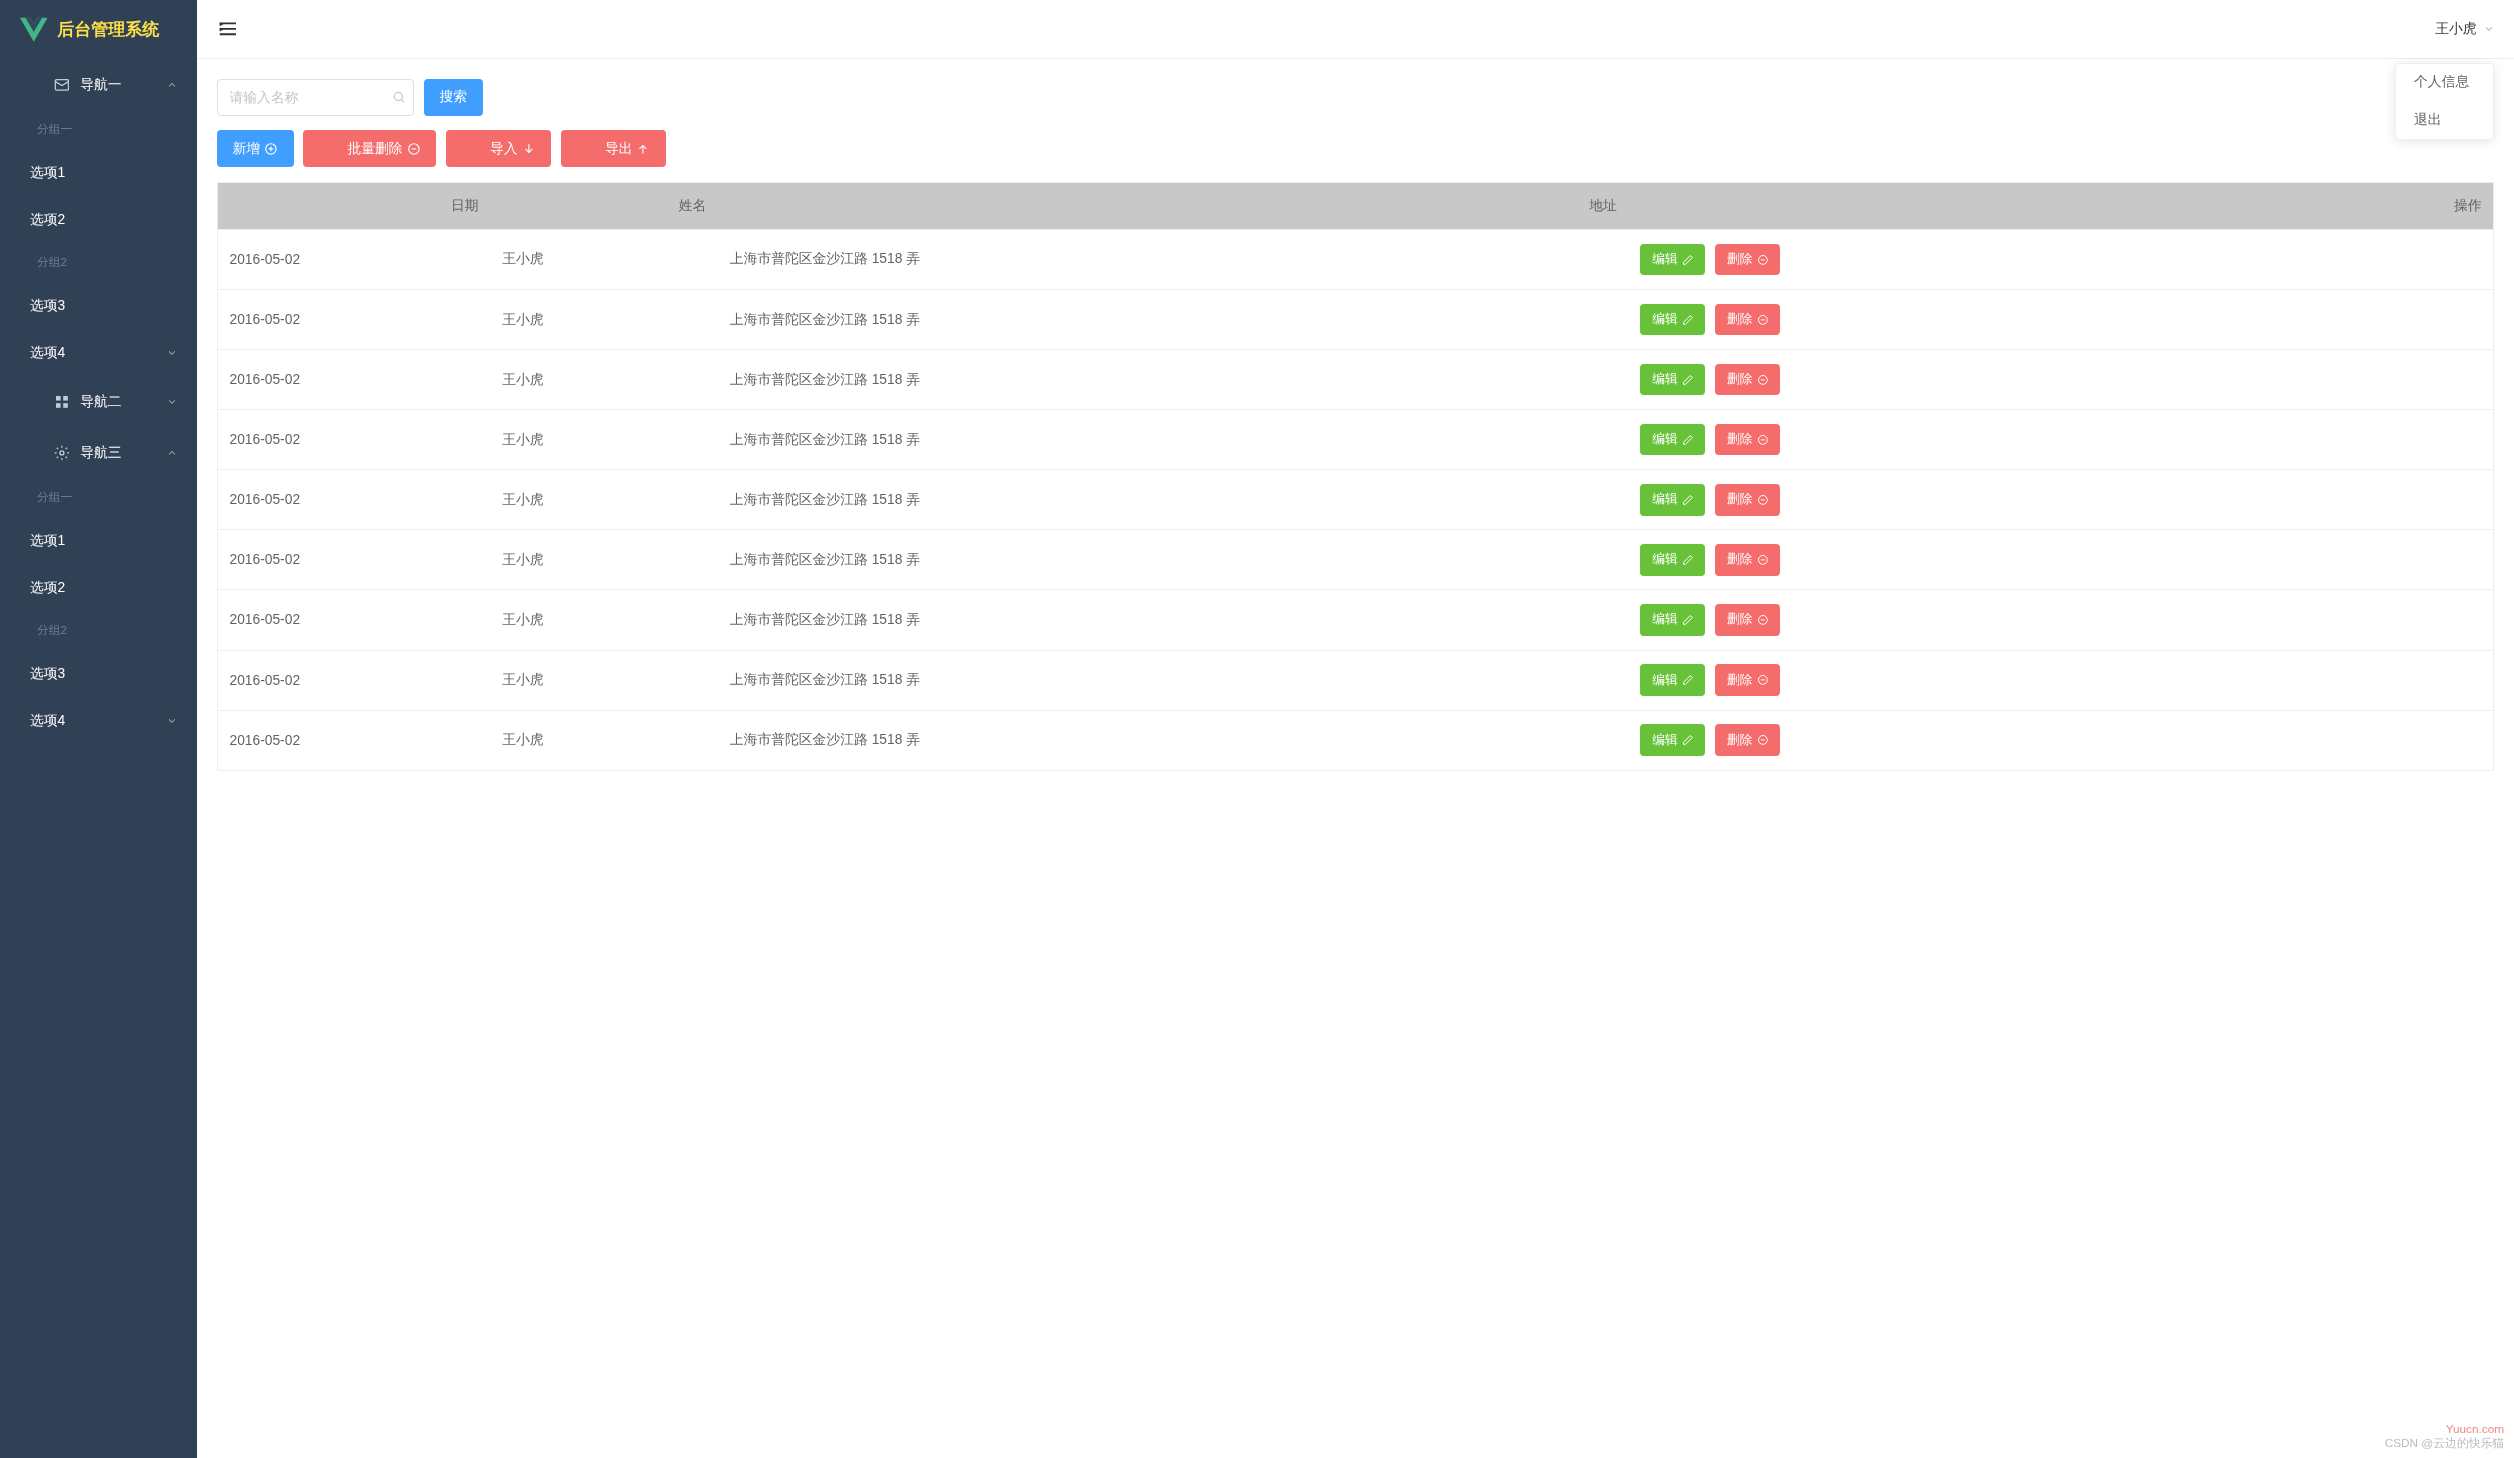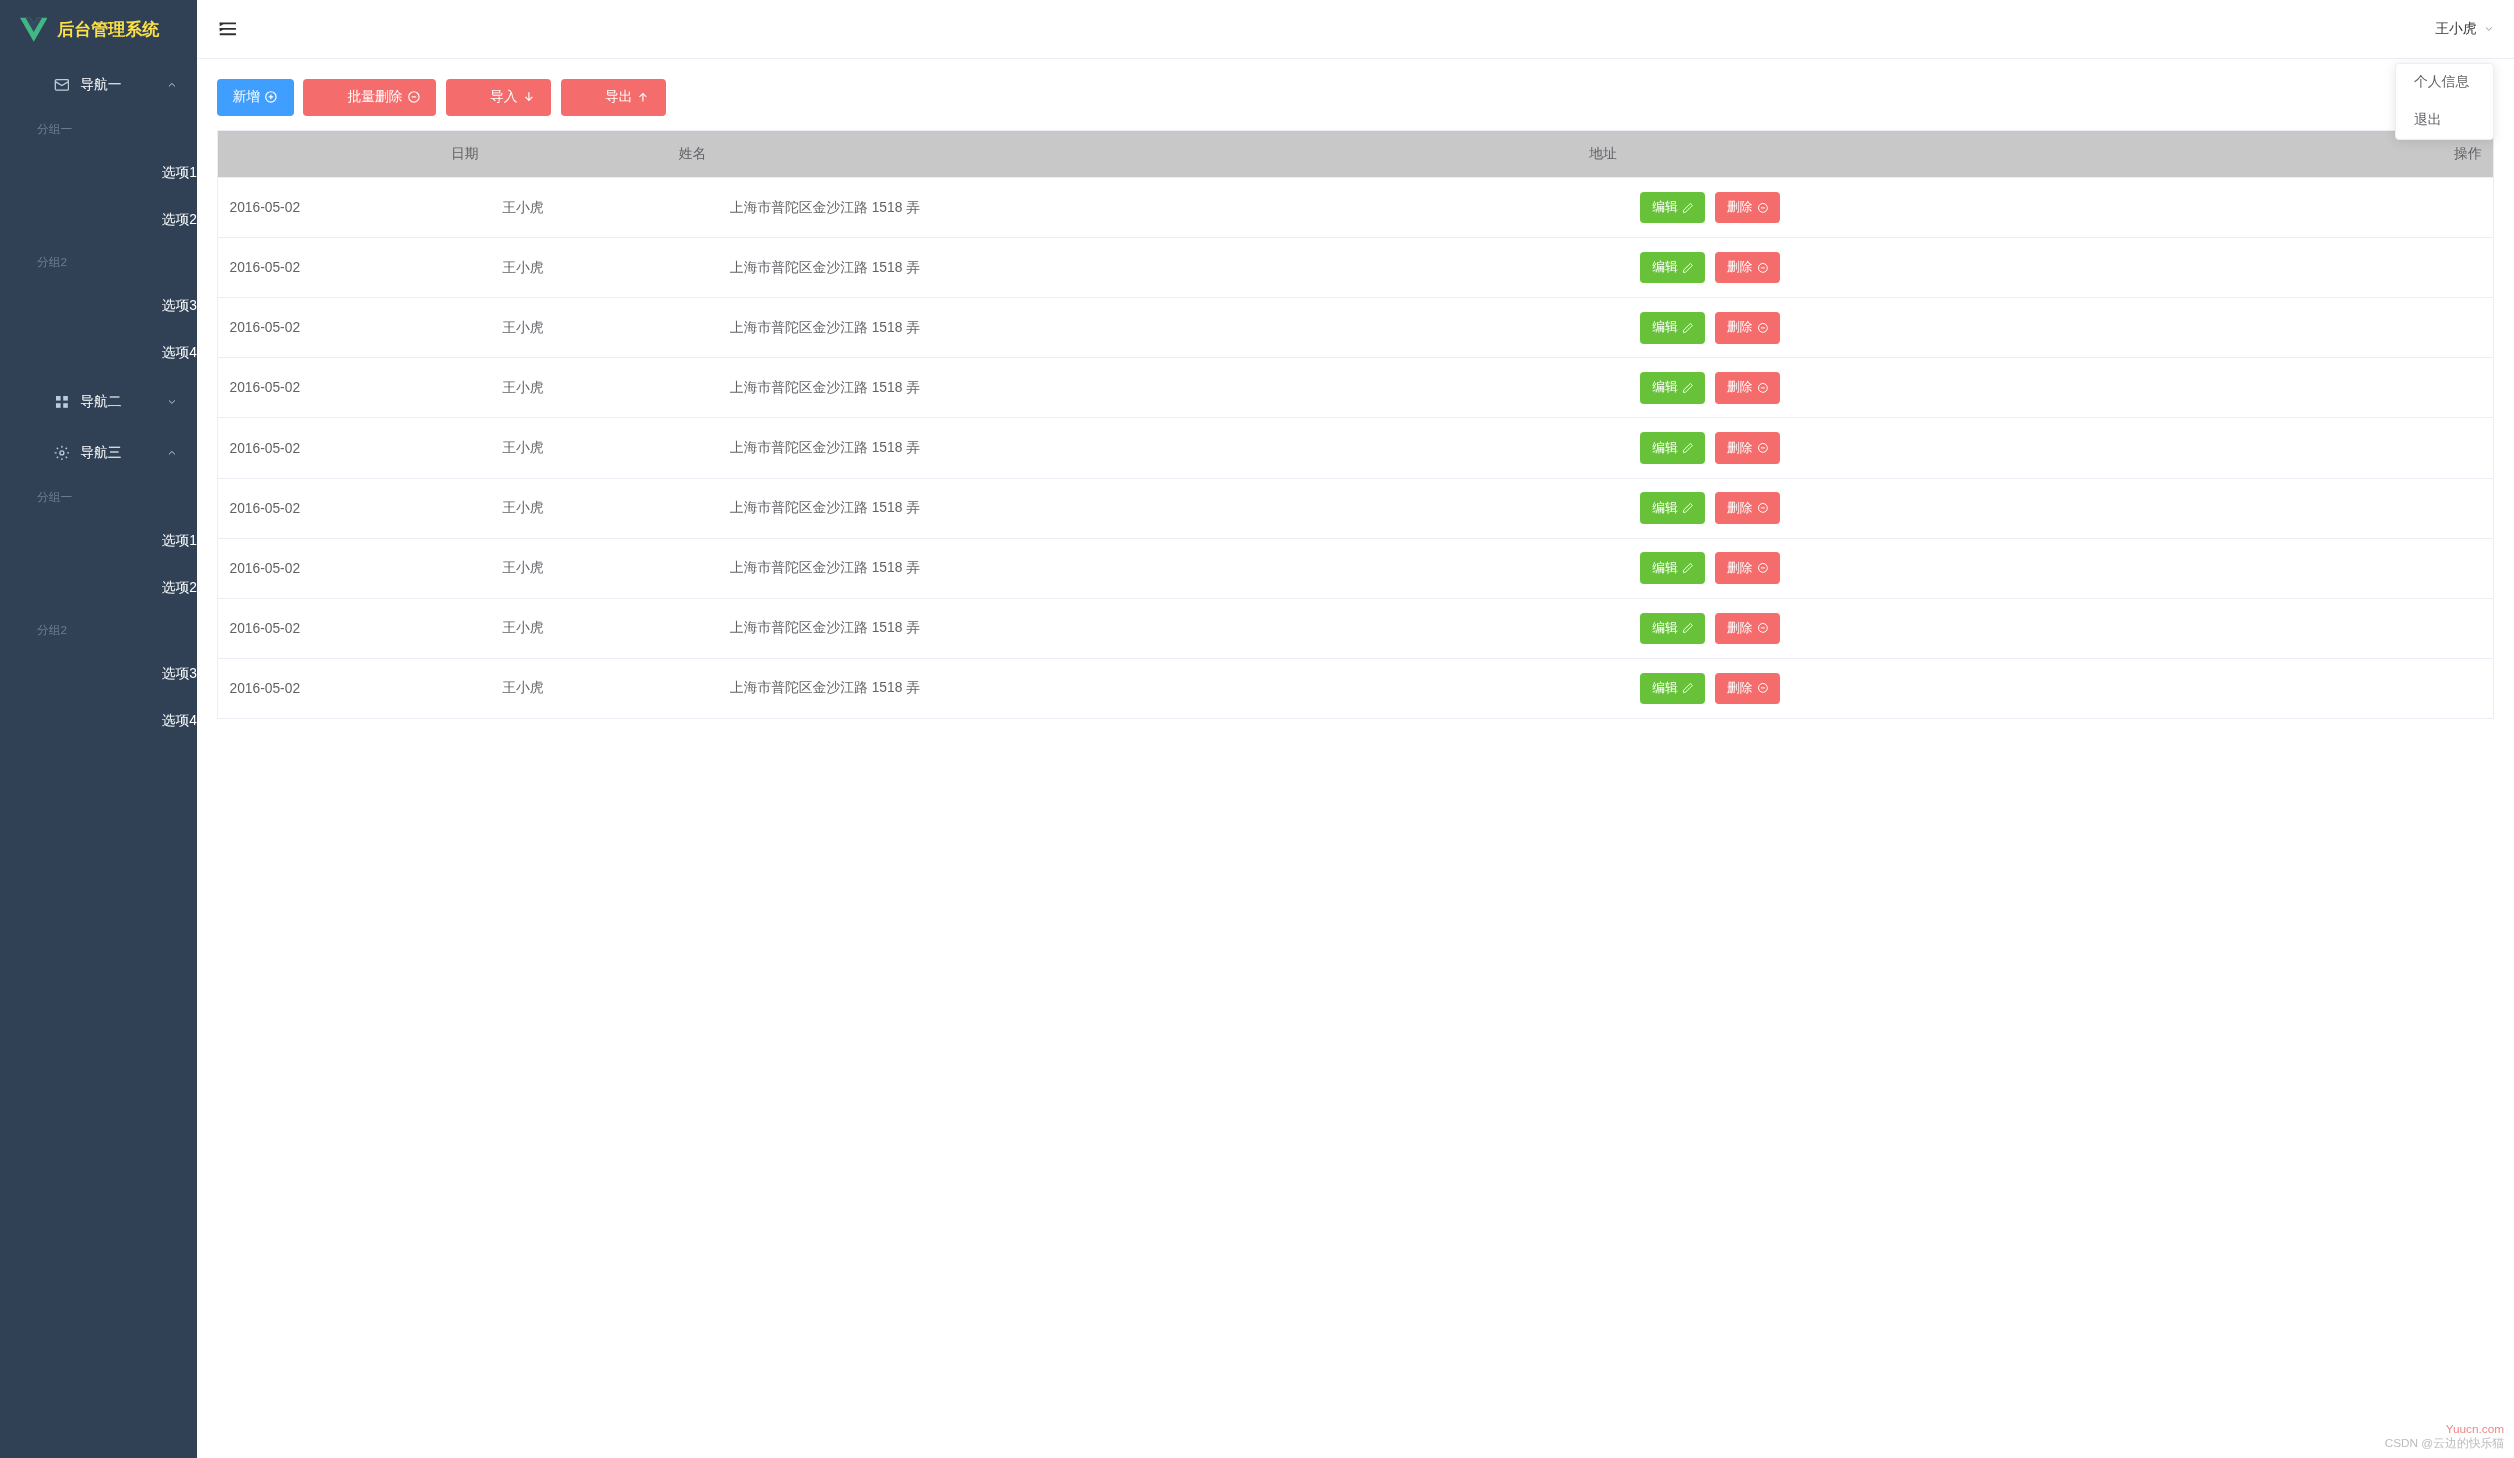--- a/index.html
+++ b/index.html
@@ -10,21 +10,21 @@
     .sidebar { width: 197px; background: #304156; color: #fff; flex-shrink: 0; }
     .logo-area { height: 59px; display: flex; align-items: center; padding: 0 19.7px; gap: 9.9px; }
     .logo-area svg { width: 27.6px; height: 27.6px; }
     .logo-title { font-size: 17px; font-weight: bold; color: #fde047; }
     .menu { padding-top: 0; }
     .menu-group { }
     .menu-group-title { display: flex; align-items: center; height: 51px; padding: 0 19.7px; color: #fff; cursor: pointer; position: relative; margin-left: 33px; }
     .menu-group-title .icon { width: 17.7px; height: 17.7px; margin-right: 9.9px; display: inline-flex; align-items: center; justify-content: center; }
     .menu-group-title .arrow { position: absolute; right: 19.7px; width: 11.8px; height: 11.8px; display: inline-flex; }
     .menu-subgroup-title { height: 39px; line-height: 39px; padding-left: 37px; font-size: 11.8px; color: #6b7b8f; }
-    .menu-item { height: 47px; line-height: 47px; padding-left: 30px; color: #fff; cursor: pointer; display: flex; align-items: center; position: relative; justify-content: flex-end; }
+    .menu-item { height: 47px; line-height: 47px; padding-left: 30px; color: #fff; cursor: pointer; display: flex; align-items: center; position: relative; }
     .menu-item .arrow { position: absolute; right: 19.7px; width: 11.8px; height: 11.8px; }
     
     
     .main { flex: 1; display: flex; flex-direction: column; min-width: 0; }
     .header { height: 59px; display: flex; align-items: center; padding: 0 19.7px; border-bottom: 1px solid #ebeef5; justify-content: space-between; }
     .hamburger { cursor: pointer; display: inline-flex; }
     .user-dropdown { display: flex; align-items: center; gap: 5.9px; cursor: pointer; color: #303133; position: relative; }
     .dropdown-menu { position: absolute; top: 100%; right: 0; margin-top: 24.6px; background: #fff; border: 1px solid #ebeef5; border-radius: 3.9px; box-shadow: 0 2px 11.8px 0 rgba(0,0,0,.1); min-width: 99px; z-index: 100; }
     .dropdown-item { padding: 9.9px 17.7px; cursor: pointer; color: #606266; white-space: nowrap; }
     
@@ -178,20 +178,34 @@
             </svg>
         </span>
         <div class="dropdown-menu">
           <div class="dropdown-item">个人信息</div>
           <div class="dropdown-item">退出</div>
         </div>
       </div>
     </header>
 
     <div class="content">
+      <div class="toolbar-row">
+        <div class="search-input-wrap">
+          <input class="search-input" placeholder="请输入名称" style="">
+          <span class="search-icon">
+            <svg width="13.8" height="13.8" viewBox="0 0 24 24" fill="none" stroke="#c0c4cc" stroke-width="2">
+                <circle cx="11" cy="11" r="7"></circle>
+                <path d="M21 21l-4.3-4.3"></path>
+              </svg>
+          </span>
+        </div>
+        <button class="btn btn-primary">
+          <span>搜索</span>
+        </button>
+      </div>
 
       <div class="toolbar-row">
         <button class="btn btn-primary">
           <span>新增</span>
           <span>
             <svg width="13.8" height="13.8" viewBox="0 0 24 24" fill="none" stroke="#fff" stroke-width="2">
                 <circle cx="12" cy="12" r="9"></circle>
                 <path d="M12 8v8M8 12h8"></path>
               </svg>
           </span>

